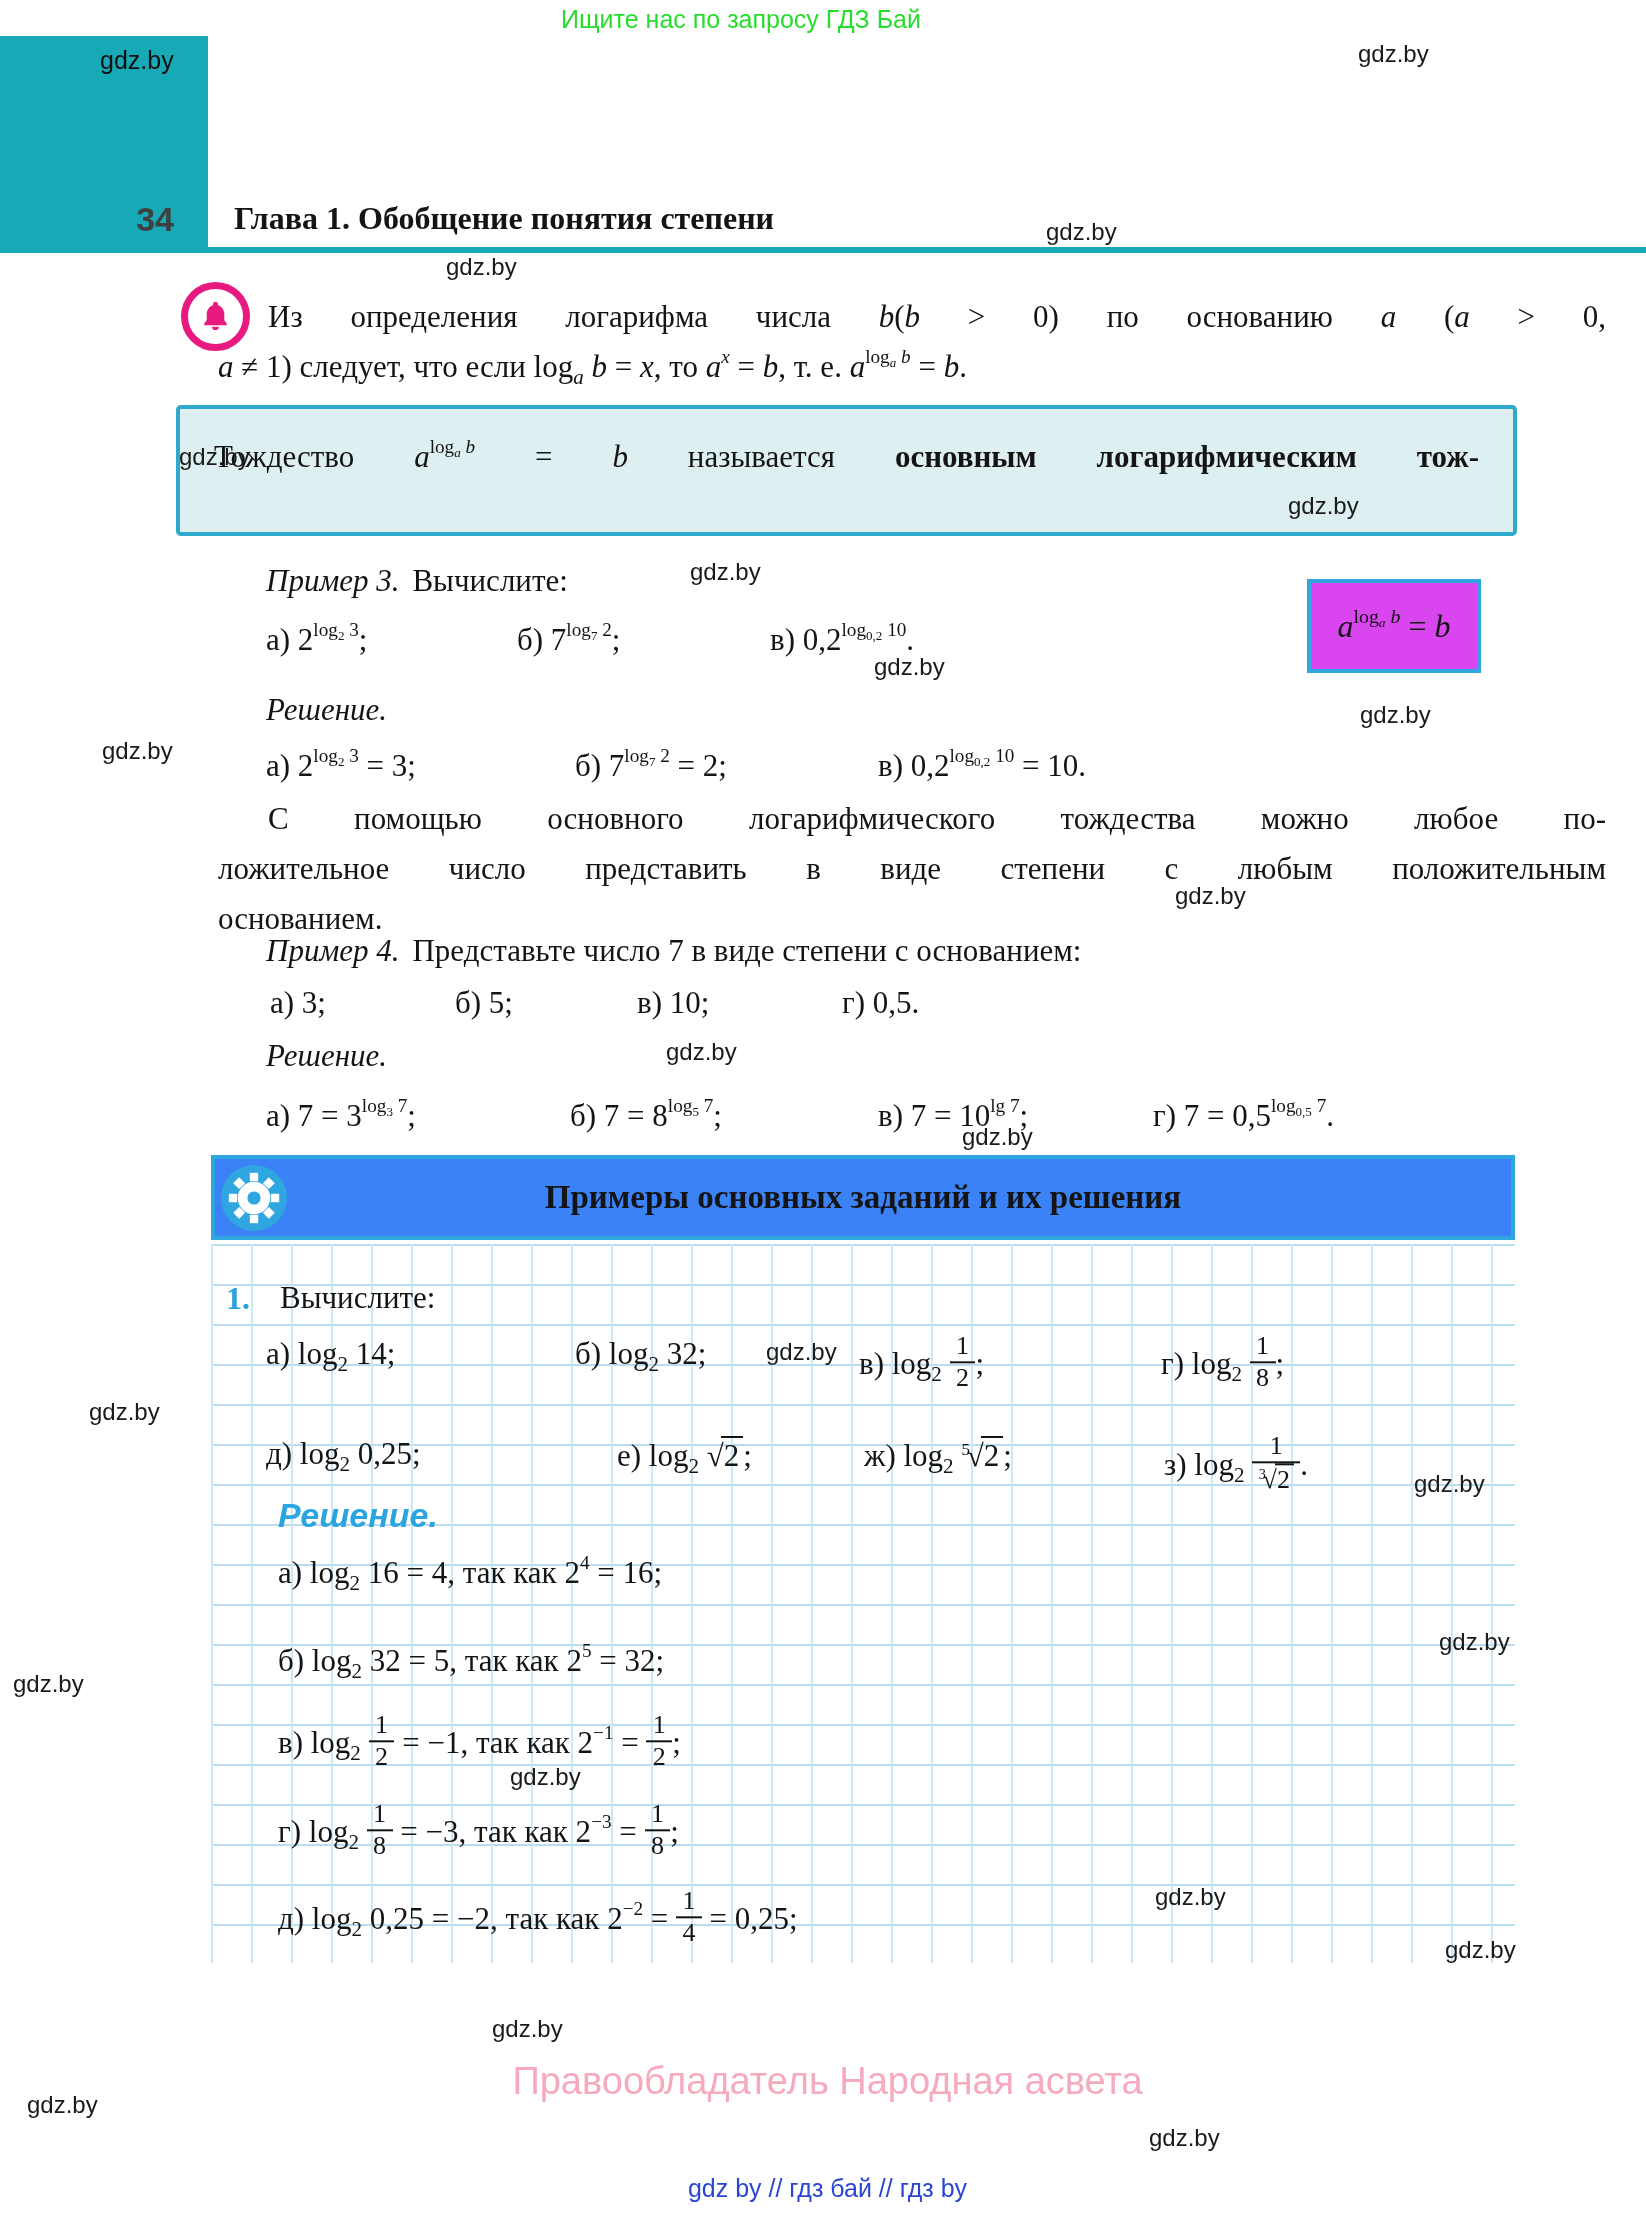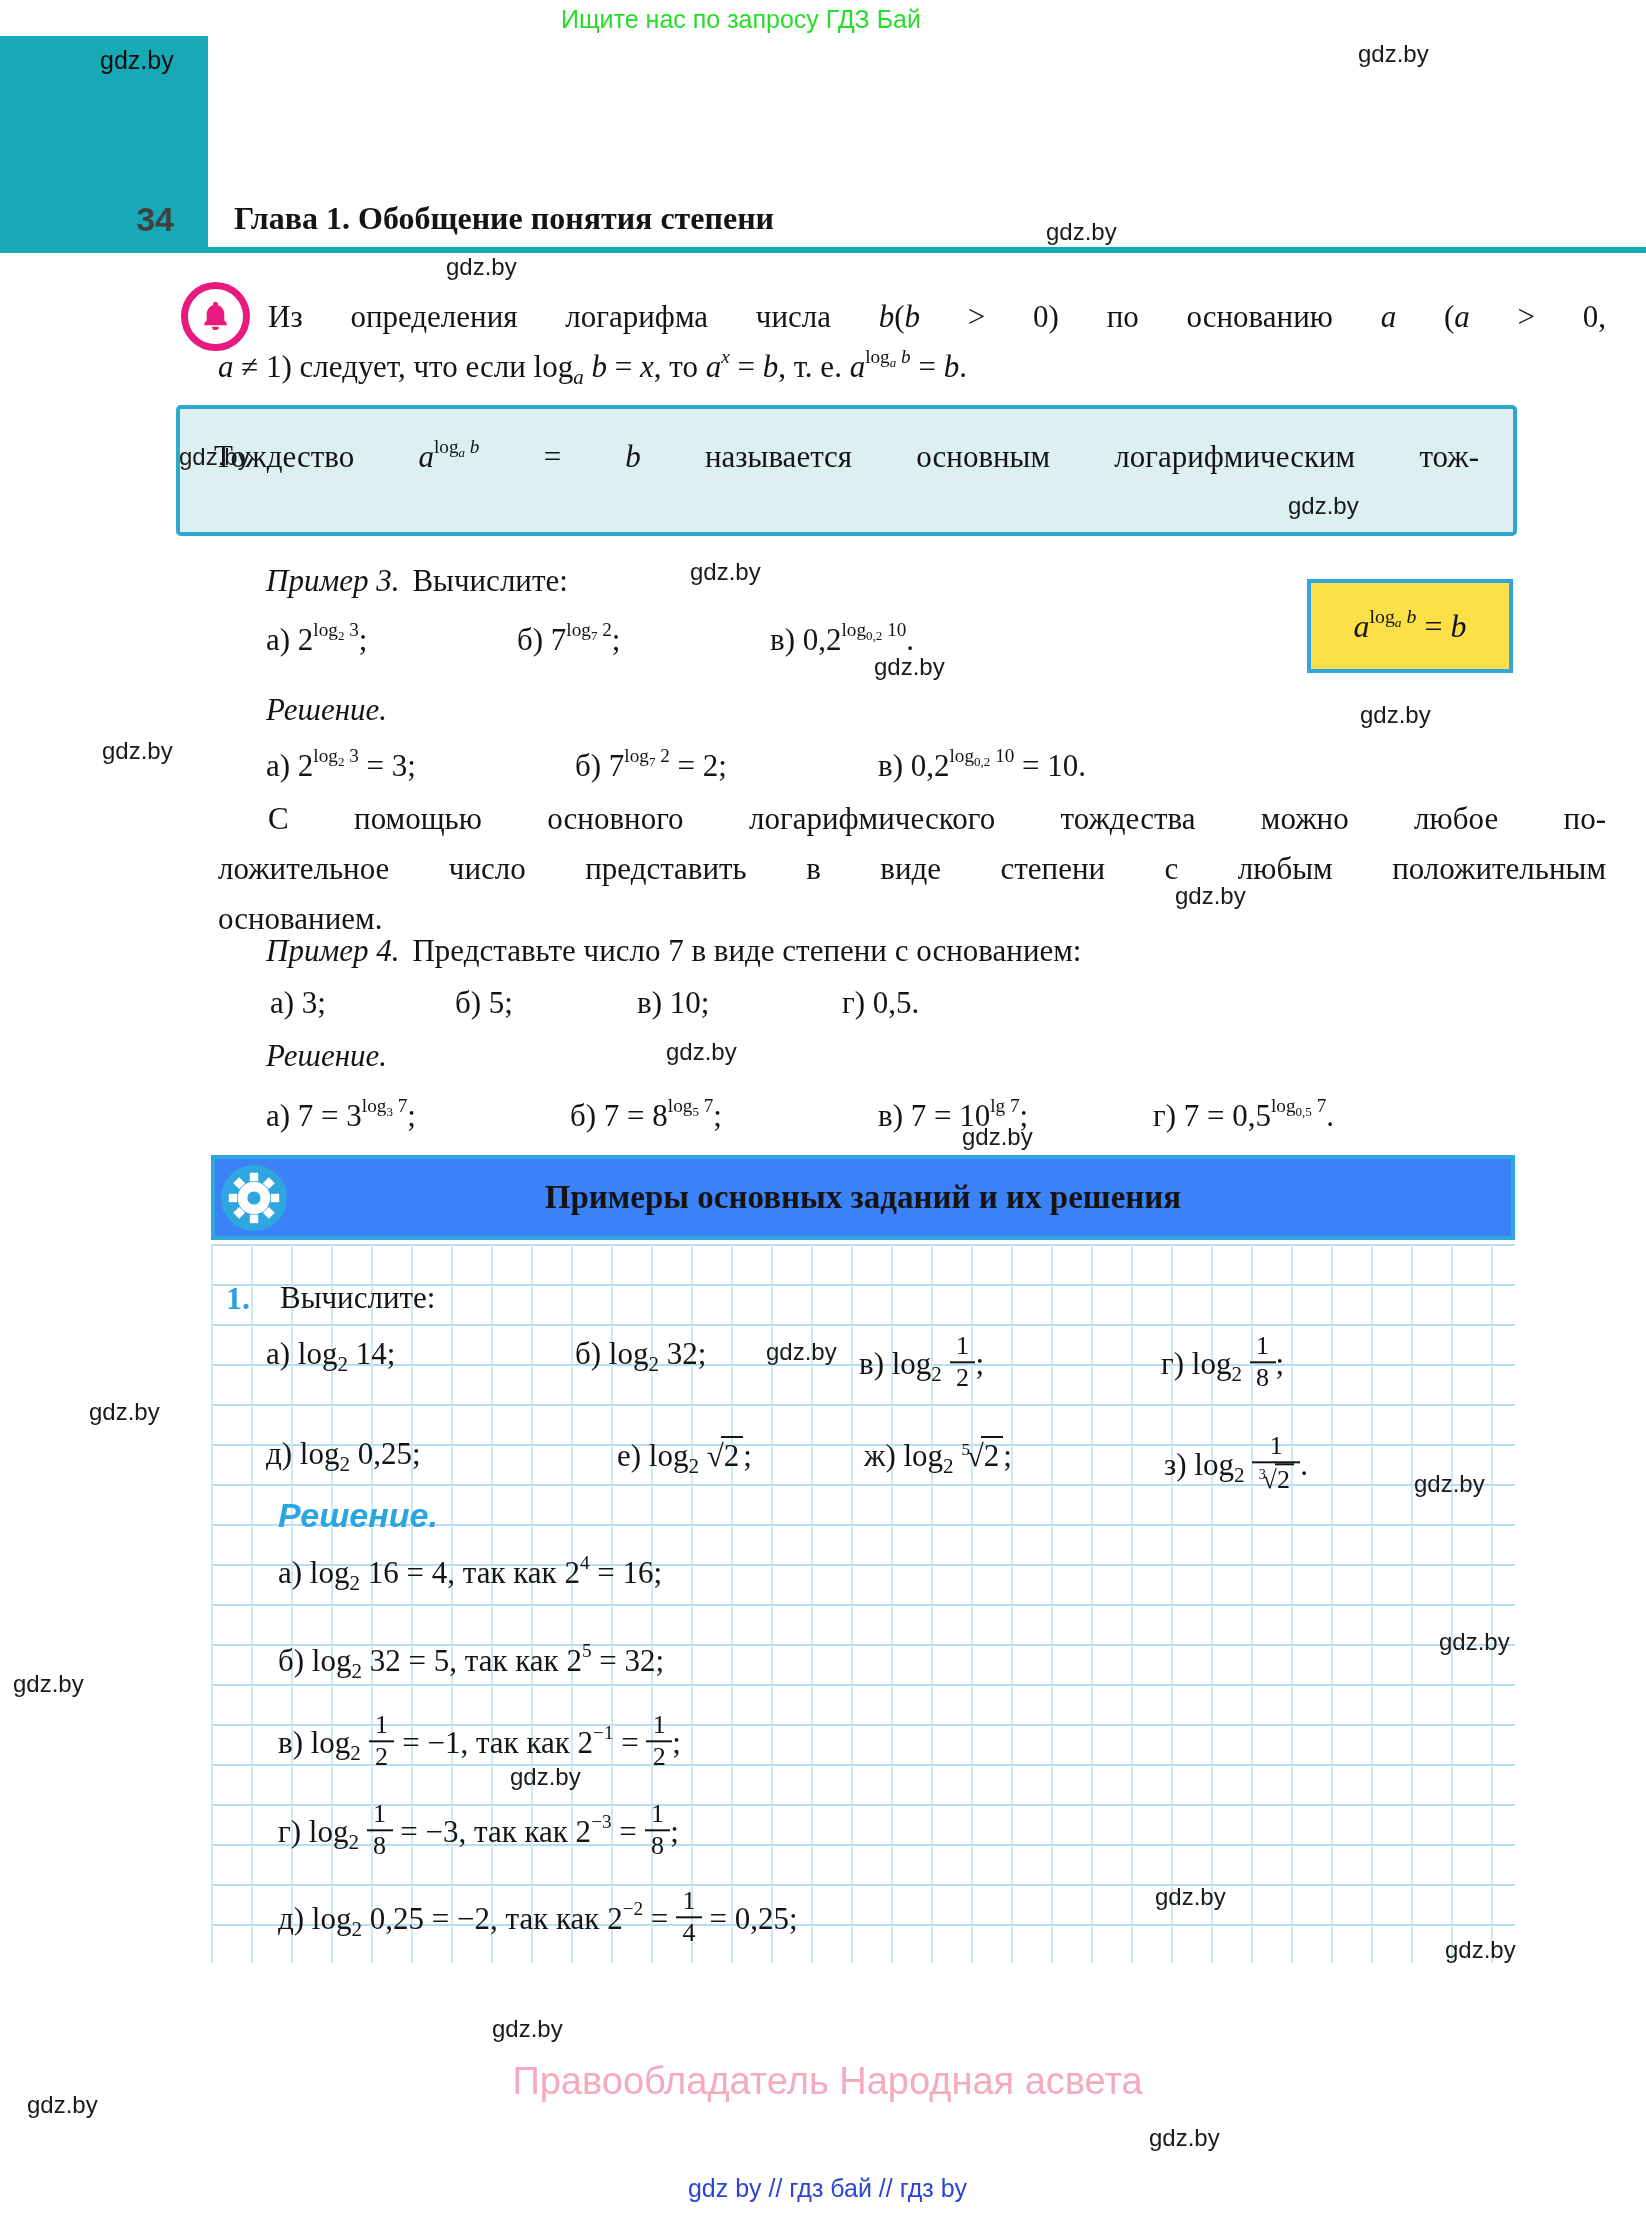--- a/index.html
+++ b/index.html
@@ -33,22 +33,22 @@
           background:#ddeff0;border:4px solid #2fa9cb;border-radius:4.8px;
           padding:24px 34px 0 34px;font-size:31px;line-height:47px;}
 
   .extitle{position:absolute;font-size:31px;white-space:nowrap;}
   .extitle .it{margin-right:13px;}
   .it{font-style:italic;}
   .sol-label{position:absolute;font-size:31px;font-style:italic;white-space:nowrap;}
 
   .fitem{position:absolute;font-size:31px;white-space:nowrap;}
 
-  .sidebox{position:absolute;left:1307px;top:579px;width:206px;height:94px;box-sizing:border-box;
-           background:#fde047;border:4.8px solid #2fa6df;display:flex;align-items:center;
+  .sidebox{position:absolute;left:1307px;top:579px;width:174px;height:94px;box-sizing:border-box;
+           background:#d946ef;border:4.8px solid #2fa6df;display:flex;align-items:center;
            justify-content:center;font-size:32px;}
 
   .banner{position:absolute;left:211px;top:1155px;width:1304px;height:85px;box-sizing:border-box;
           background:#3b82f6;border:4.8px solid #2fa6df;display:flex;align-items:center;}
   .banner .gear{position:absolute;left:6.4px;top:5.6px;width:66px;height:66px;border-radius:50%;
           background:#2fa6df;display:flex;align-items:center;justify-content:center;}
   .banner .gear svg{width:60px;height:60px;}
   .banner .btitle{width:100%;text-align:center;font-size:33px;font-weight:bold;}
 
   .grid{position:absolute;left:211px;top:1244px;width:1304px;height:719px;
@@ -61,21 +61,21 @@
   .sol-blue{position:absolute;left:278px;top:1496px;font-family:"Liberation Sans",sans-serif;
             font-style:italic;font-weight:bold;font-size:34px;color:#2aa5e0;}
 
   .footer-rights{position:absolute;left:0;top:2060px;width:1655px;text-align:center;
             font-family:"Liberation Sans",sans-serif;font-size:38px;color:#f5aabd;}
   .footer-links{position:absolute;left:0;top:2174px;width:1655px;text-align:center;
             font-family:"Liberation Sans",sans-serif;font-size:25px;color:#2b46d5;}
 
   
   .vi{font-style:italic;}
-  .bd{font-weight:normal;}
+  .bd{font-weight:bold;}
   .sp{display:inline-block;font-size:62%;transform:translateY(-0.72em);}
   .sb{display:inline-block;font-size:68%;transform:translateY(0.33em);}
   .frac{display:inline-block;vertical-align:middle;text-align:center;font-size:84%;
         line-height:1.15;transform:translateY(-0.18em);}
   .fn{display:block;border-bottom:2.4px solid #141414;padding:0 6.4px;}
   .fd{display:block;padding:0 6.4px;}
   .sq{white-space:nowrap;}
   .sqi{display:inline-block;font-size:55%;transform:translateY(-0.62em);margin-right:-3.2px;}
   .sqs{margin-right:-2.4px;}
   .sqc{display:inline-block;border-top:2.4px solid #141414;padding:0 4px 0 2.4px;}

